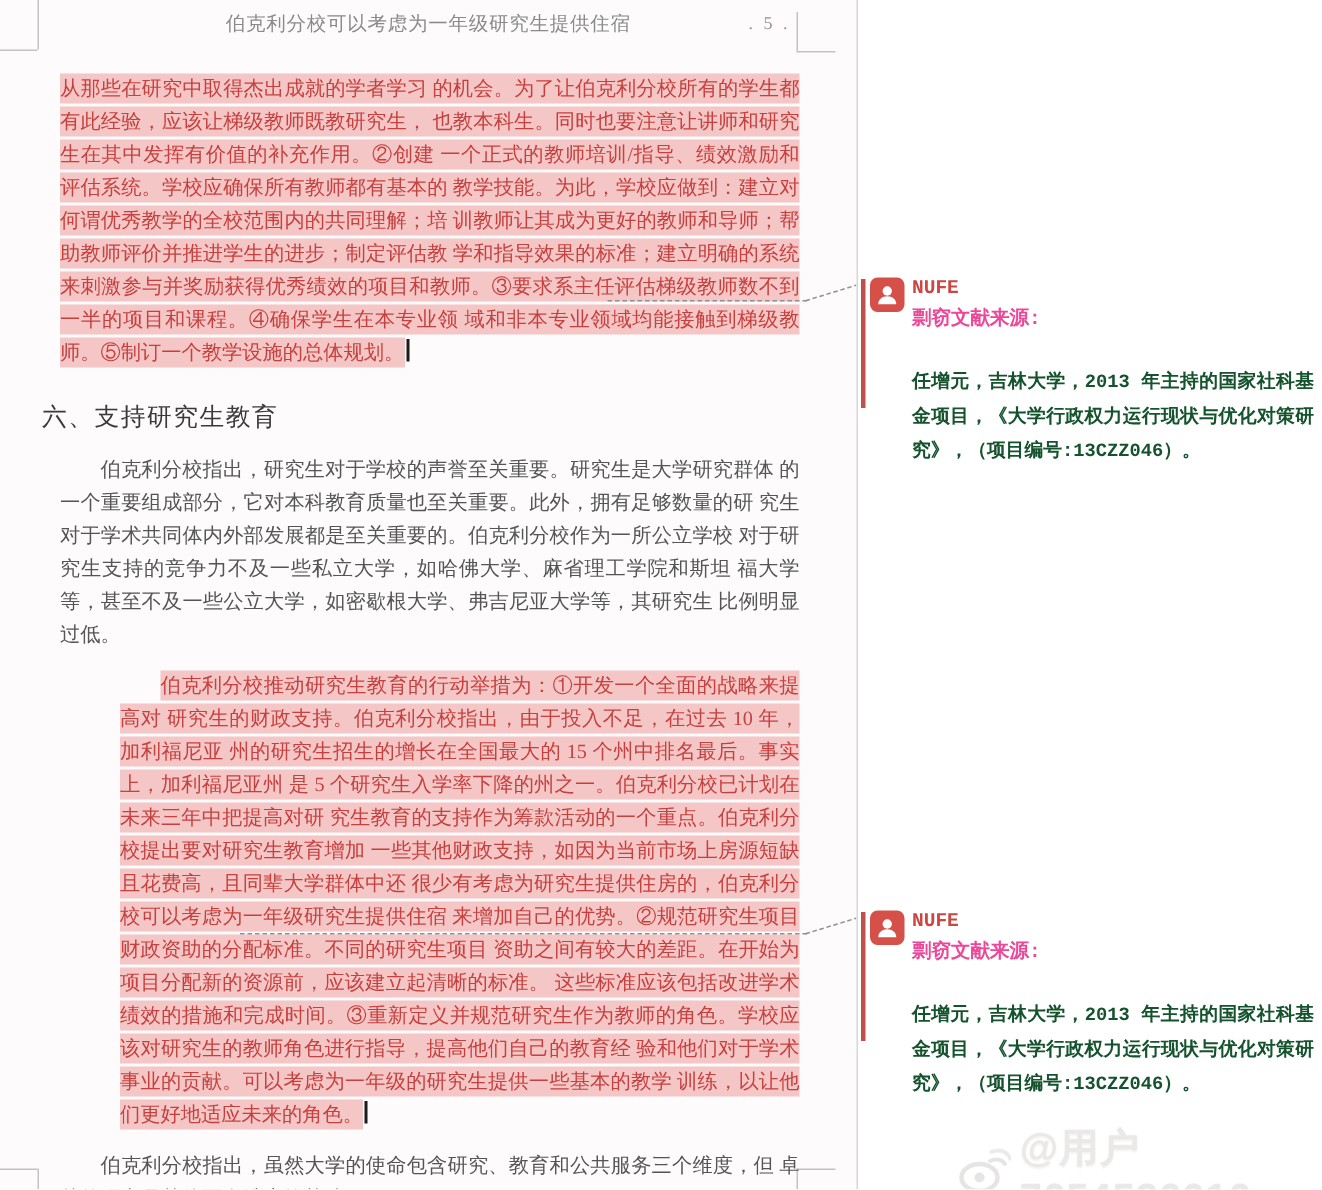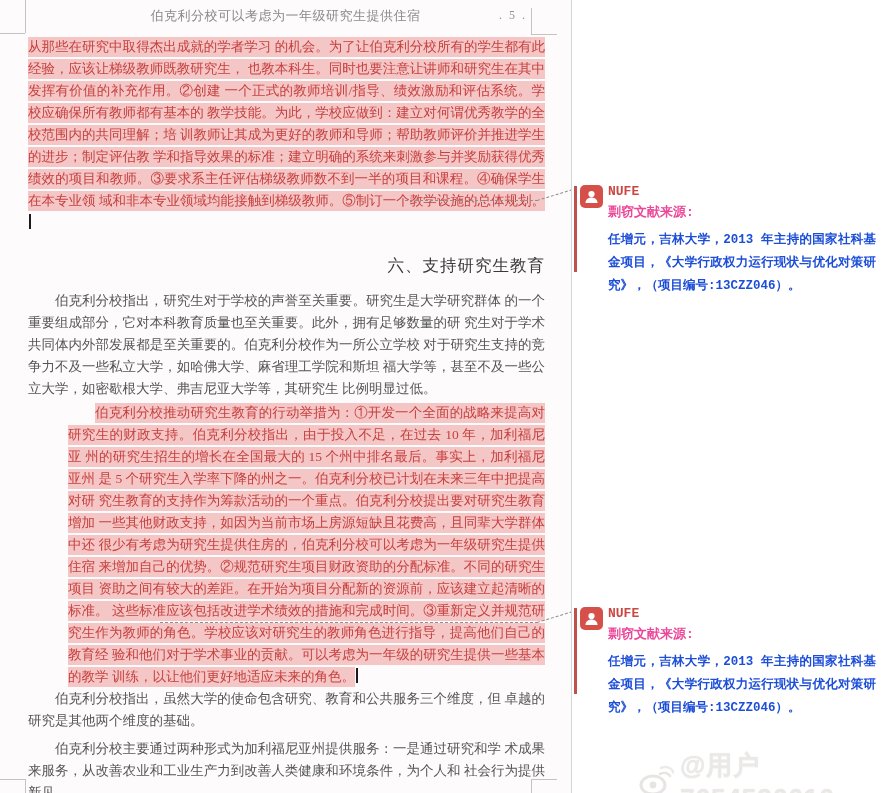--- a/index.html
+++ b/index.html
@@ -10,41 +10,41 @@
   html,body{margin:0;padding:0;background:#ffffff;}
   .stage{position:relative;width:881px;height:793px;background:#ffffff;overflow:hidden;
          font-family:"Liberation Serif","DejaVu Serif",serif;}
   
   .doc{position:absolute;left:0;top:0;width:571px;height:793px;background:#fdfbfb;overflow:hidden;}
   .doc-header{position:absolute;left:0;top:7px;width:571px;height:20px;}
   .doc-title{display:block;text-align:center;font-size:13px;color:var(--header-gray);letter-spacing:.5px;}
   .page-num{position:absolute;right:44px;top:1px;font-size:12px;color:#9b8f8f;letter-spacing:2px;}
   .crop{position:absolute;background:var(--mark-gray);}
   .content{position:absolute;left:28px;top:36px;width:517px;}
-  .para{margin:0;font-size:13.5px;line-height:22px;text-align:justify;color:var(--body-text);}
+  .para{margin:12px;font-size:13.5px;line-height:22px;text-align:justify;color:var(--body-text);}
   .para.indent{text-indent:2em;}
   .hltext{background:var(--hl-bg);color:var(--hl-text);-webkit-box-decoration-break:clone;box-decoration-break:clone;padding:2px 0 3px;}
   .caret{display:inline-block;width:2px;height:15px;background:#1b1b1b;vertical-align:-2px;margin-left:1px;}
-  .sec-heading{margin:20px 0 12px;font-size:16.5px;line-height:24px;font-weight:500;color:var(--heading-text);letter-spacing:1px;text-align:right;}
+  .sec-heading{margin:20px 0 12px;font-size:16.5px;line-height:24px;font-weight:500;color:var(--heading-text);letter-spacing:1px;}
   .sec-heading.second{margin-top:14px;margin-bottom:16px;}
   .gap-small{margin-top:2px;padding-left:40px;}
   .gap-tail{margin-top:6px;}
   .leader{position:absolute;border-top:1px dashed var(--dash-gray);height:0;}
   .leader.diag{transform-origin:left center;}
   
   .panel{position:absolute;left:571px;top:0;width:310px;height:793px;background:#ffffff;
          border-left:1px solid var(--edge-gray);font-family:Liberation Mono, monospace;}
   .annotation{position:absolute;left:1px;width:302px;padding-left:35px;box-sizing:border-box;}
   .redbar{position:absolute;left:1px;top:2px;width:3px;height:86px;background:#c0504c;}
   .avatar{position:absolute;left:7px;top:1px;width:23px;height:23px;background:var(--avatar-red);
           border-radius:5px;display:flex;align-items:center;justify-content:center;}
   .avatar svg{width:17px;height:17px;display:block;}
   .ann-author{font-size:13px;font-weight:bold;color:var(--ann-red);line-height:15px;}
   .ann-label{font-size:13px;font-weight:bold;color:#ec4899;margin-top:6px;line-height:15px;}
-  .ann-body{font-size:12.5px;font-weight:600;color:#1d4ed8;margin-top:9px;line-height:23px;width:268px;text-align:justify;}
+  .ann-body{font-size:12.5px;font-weight:600;color:#14532d;margin-top:24px;line-height:23px;width:268px;text-align:justify;}
   
   .watermark{position:absolute;left:638px;top:748px;display:flex;align-items:center;gap:6px;
              color:var(--watermark-gray);font-family:"Liberation Sans","DejaVu Sans",sans-serif;
              font-size:26px;font-weight:bold;letter-spacing:1px;text-shadow:0 1px 1px #f6f4f2, 0 0 1px #dddbd9;}
   .watermark svg{flex:0 0 auto;}
 </style>
 </head>
 <body>
 
 <div class="stage">

